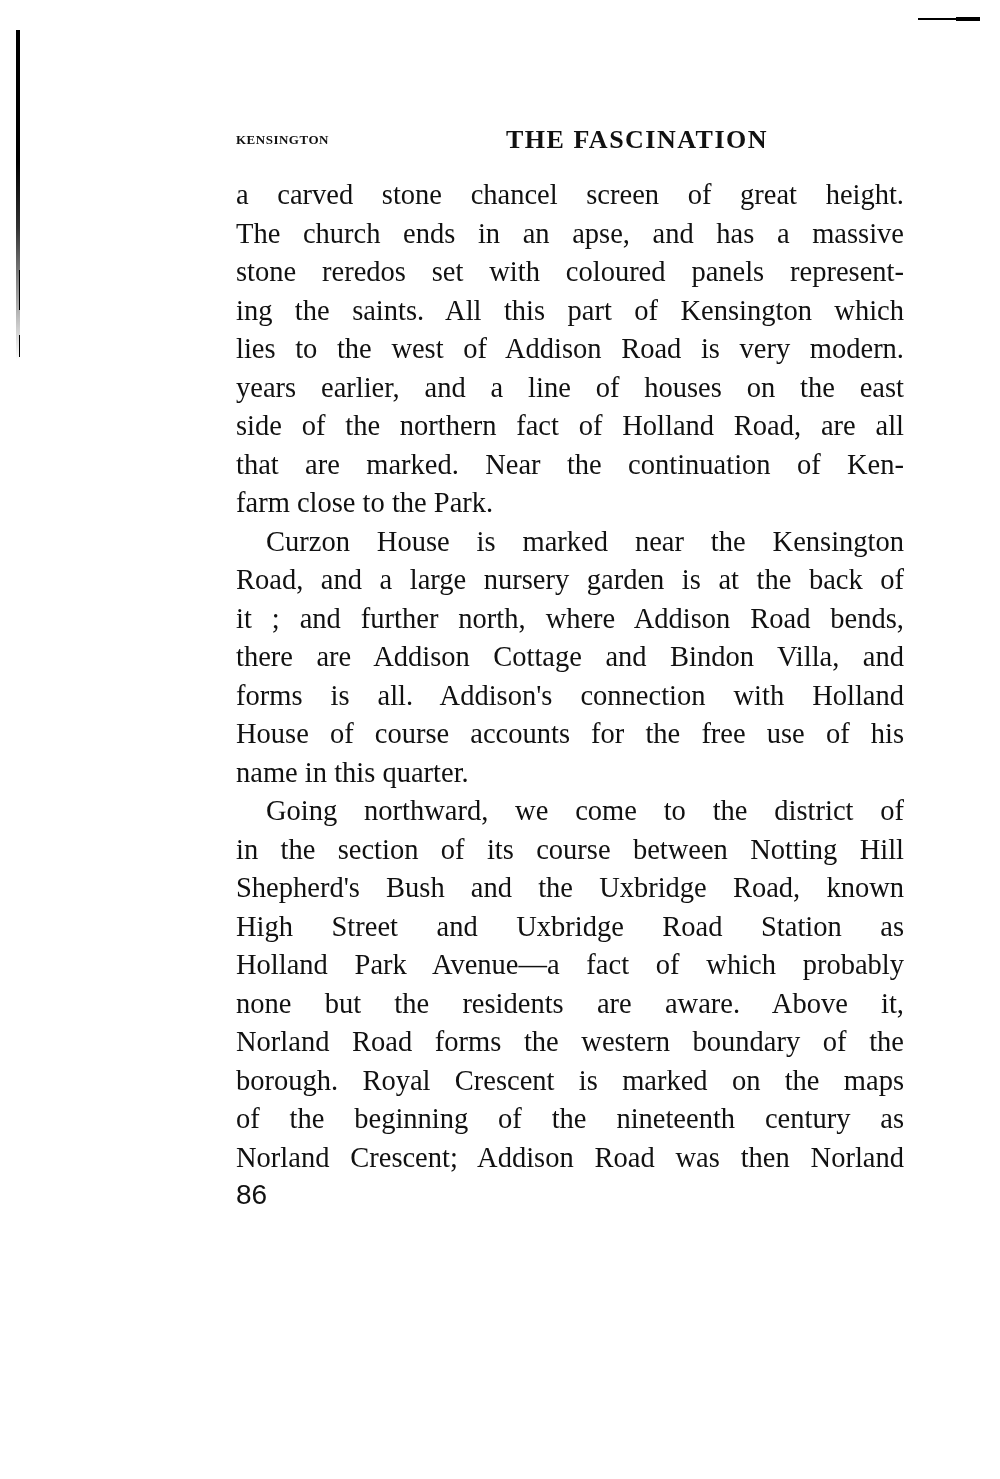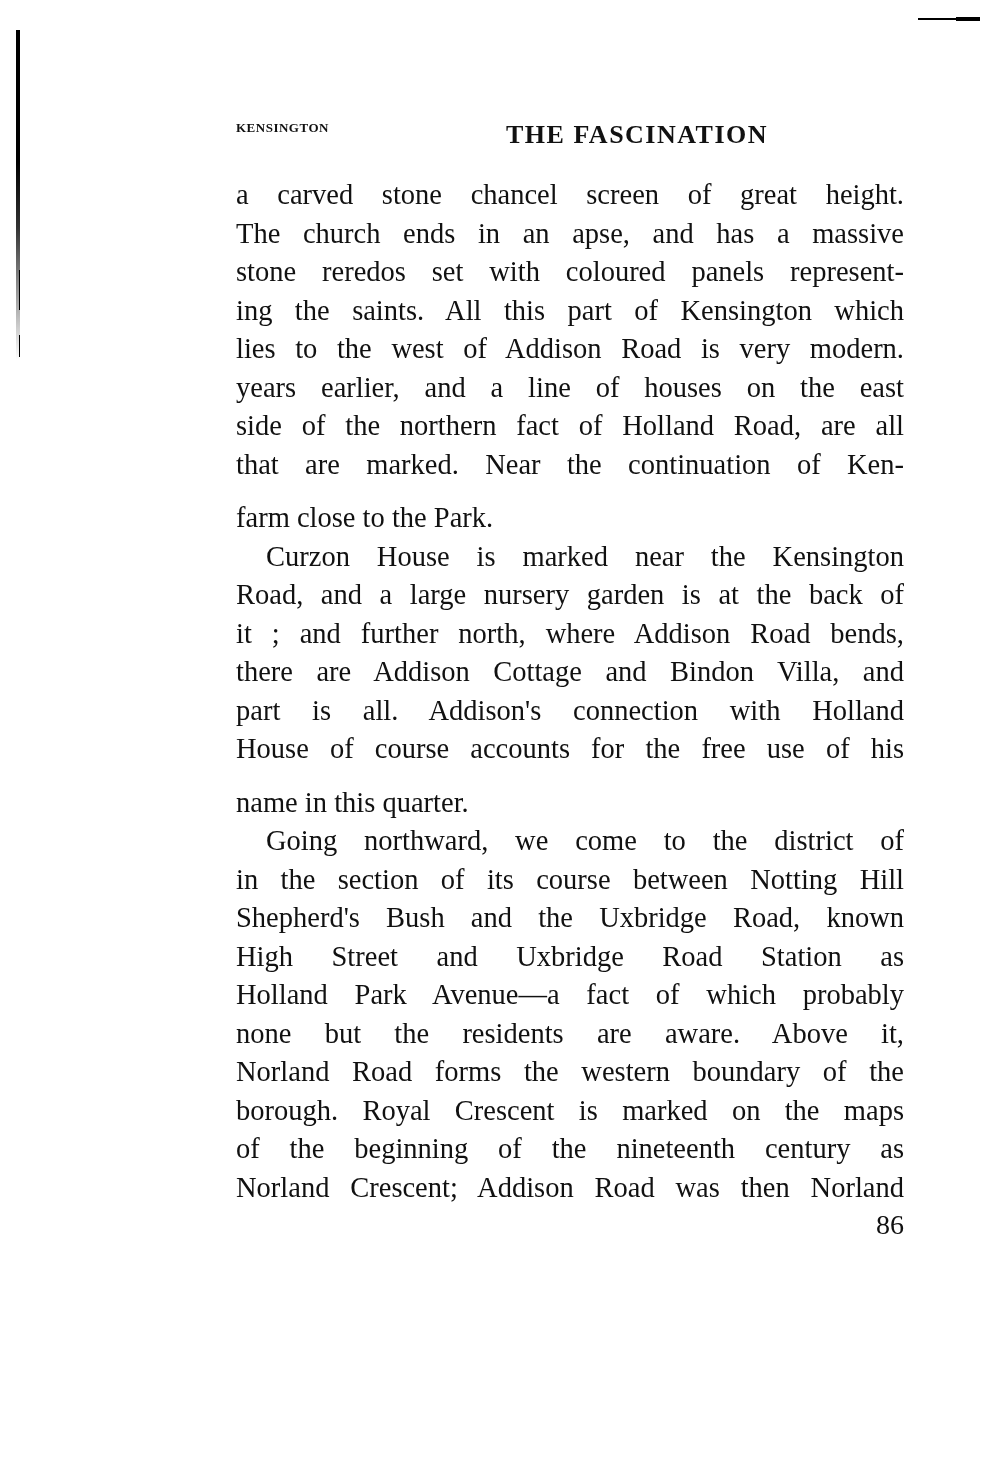--- a/index.html
+++ b/index.html
@@ -47,21 +47,21 @@
       background: #000;
     }
     .page {
       position: absolute;
       left: 236px;
       top: 120px;
       width: 668px;
     }
     .running-head {
       display: flex;
-      align-items: flex-start;
+      align-items: center;
       height: 40px;
       margin-bottom: 16px;
     }
     .running-head .section {
       font-family: "Liberation Serif", serif;
       font-size: 13px;
       letter-spacing: 0.5px;
       font-weight: bold;
       width: 270px;
     }
@@ -79,28 +79,27 @@
     }
     .line {
       display: block;
       text-align: justify;
       text-align-last: justify;
       white-space: nowrap;
       height: 38.5px;
     }
     .line.last {
       text-align-last: left;
-      margin-top: 15px;
     }
     .line.indent {
       padding-left: 30px;
     }
     .folio {
-      text-align: right;
-      font-family: Liberation Serif, serif;
+      text-align: left;
+      font-family: Liberation Sans, sans-serif;
       font-size: 28px;
       margin-top: 2px;
     }
   </style>
 </head>
 <body>
 
 <div class="scan-edge-left"></div>
 <div class="scan-edge-left-dash" style="top:270px;height:40px;"></div>
 <div class="scan-edge-left-dash" style="top:335px;height:22px;"></div>
@@ -124,21 +123,21 @@
       <span class="line">side of the northern fact of Holland Road, are all</span>
       <span class="line">that are marked.  Near the continuation of Ken-</span>
       <span class="line last">farm close to the Park.</span>
     </div>
 
     <div class="paragraph">
       <span class="line indent">Curzon House is marked near the Kensington</span>
       <span class="line">Road, and a large nursery garden is at the back of</span>
       <span class="line">it ; and further north, where Addison Road bends,</span>
       <span class="line">there are Addison Cottage and Bindon Villa, and</span>
-      <span class="line">part is all.  Addison's connection with Holland</span>
+      <span class="line">forms is all.  Addison's connection with Holland</span>
       <span class="line">House of course accounts for the free use of his</span>
       <span class="line last">name in this quarter.</span>
     </div>
 
     <div class="paragraph">
       <span class="line indent">Going northward, we come to the district of</span>
       <span class="line">in the section of its course between Notting Hill</span>
       <span class="line">Shepherd's Bush and the Uxbridge Road, known</span>
       <span class="line">High Street and Uxbridge Road Station as</span>
       <span class="line">Holland Park Avenue—a fact of which probably</span>

